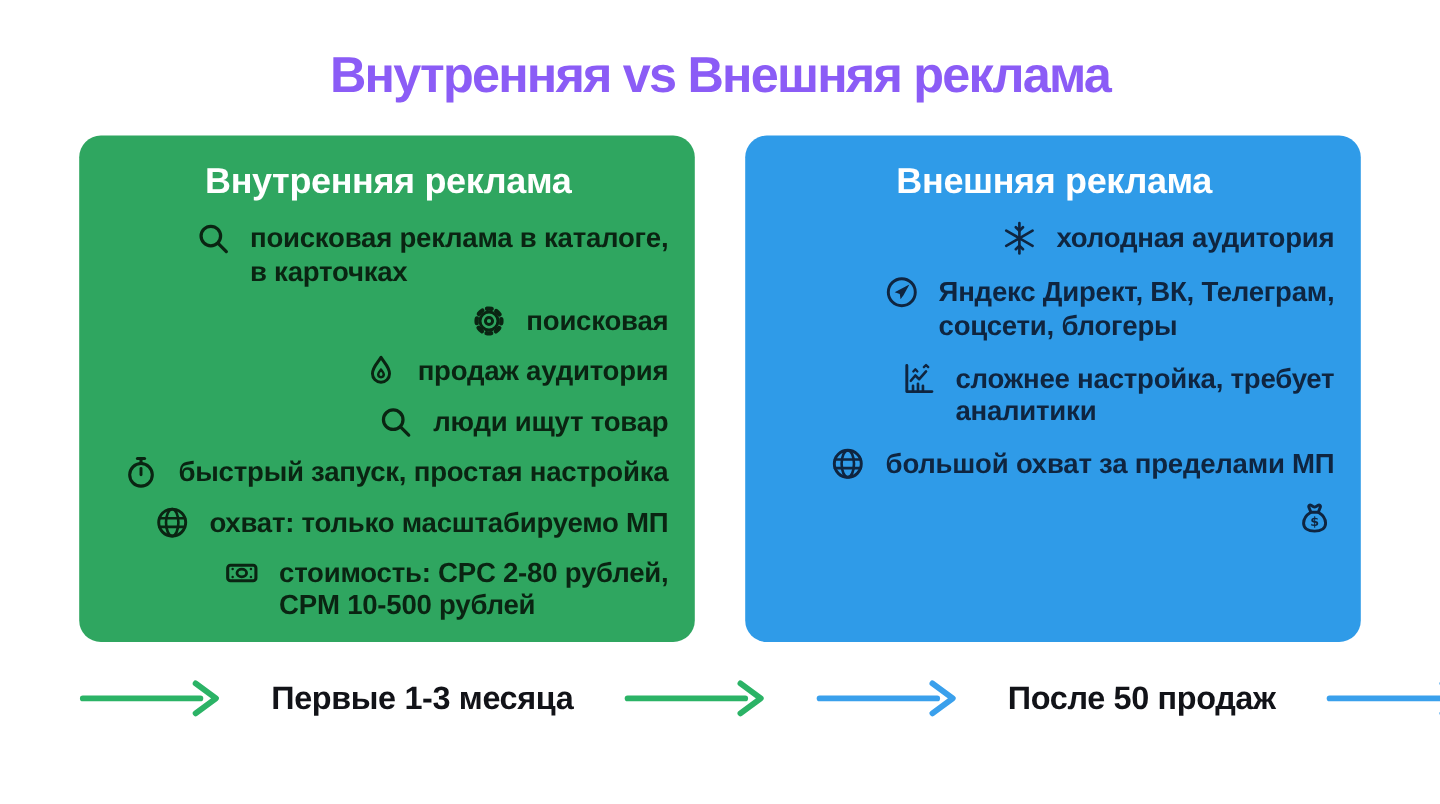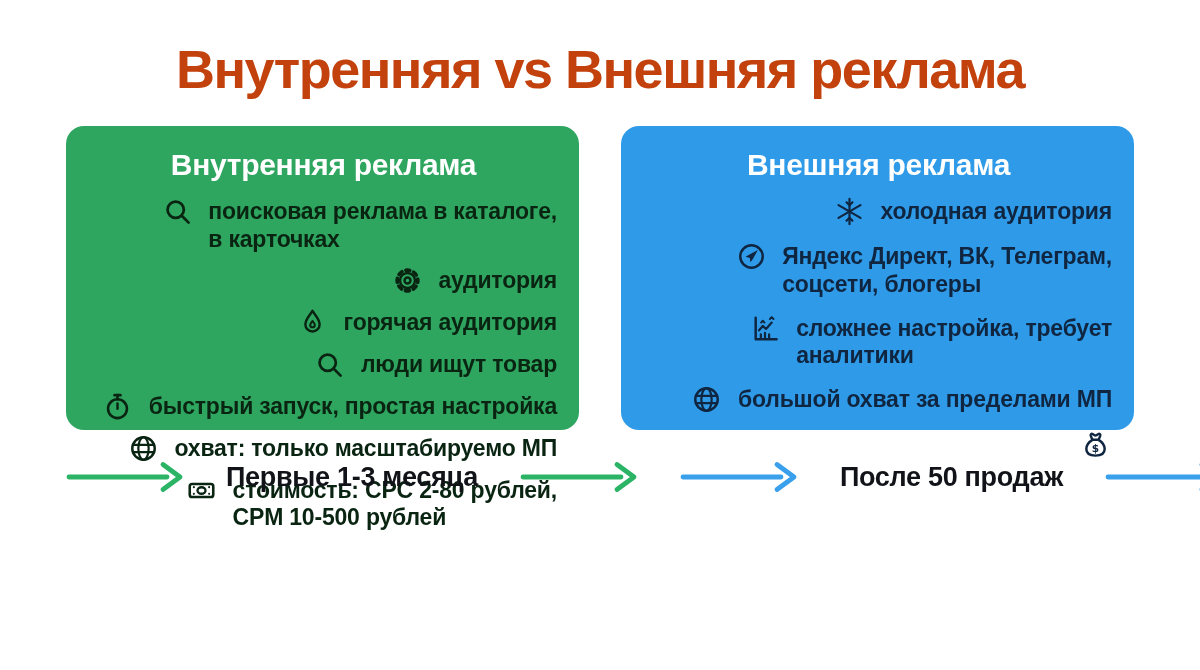--- a/index.html
+++ b/index.html
@@ -7,31 +7,31 @@
     width: 1200px; height: 670px; overflow: hidden;
     background: #ffffff;
     font-family: "Liberation Sans", sans-serif;
     -webkit-font-smoothing: antialiased;
   }
   .page { width: 1200px; height: 670px; position: relative; }
 
   .title {
     margin: 40px 0 0 0;
     text-align: center;
-    font-size: 54px;
+    font-size: 42px;
     line-height: 1.08;
     font-weight: bold;
     letter-spacing: -1.5px;
-    color: #c2410c;
+    color: #8b5cf6;
   }
 
   .cards { display: flex; gap: 42px; margin: 28px 66px 0 66px; }
   .card {
     flex: 1 1 0;
-    height: 304px;
+    height: 422px;
     border-radius: 18px;
     padding: 16px 22px 0 24px;
     box-sizing: border-box;
   }
   .card-green { background: #2fa660; color: #0a2412; }
   .card-blue  { background: #2f9be8; color: #0f2540; }
 
   .card-title {
     margin: 6px 0 16px 0;
     text-align: center;
@@ -93,31 +93,31 @@
         </li>
 
         <li class="item">
           <span class="icon">
             <svg width="31" height="31" viewBox="0 0 24 24" fill="none" stroke="currentColor" stroke-width="1.9" stroke-linecap="round" stroke-linejoin="round">
               <circle cx="12" cy="12" r="8" stroke-width="2.8" stroke-dasharray="3.1 3.183" stroke-dashoffset="1.55"></circle>
               <circle cx="12" cy="12" r="5.8"></circle>
               <circle cx="12" cy="12" r="2.3"></circle>
             </svg>
           </span>
-          <span class="item-text">аудитория</span>
+          <span class="item-text">поисковая</span>
         </li>
 
         <li class="item">
           <span class="icon">
             <svg width="31" height="31" viewBox="0 0 24 24" fill="none" stroke="currentColor" stroke-width="1.9" stroke-linecap="round" stroke-linejoin="round">
               <path d="M12 2.9 C10.3 6.1 6.5 9.1 6.5 13.5 A5.5 5.5 0 0 0 17.5 13.5 C17.5 9.1 13.7 6.1 12 2.9 Z"></path>
               <path stroke-width="1.6" d="M12 10.8 C10.9 12.1 10.2 12.9 10.2 13.9 A1.8 1.8 0 0 0 13.8 13.9 C13.8 12.9 13.1 12.1 12 10.8 Z"></path>
             </svg>
           </span>
-          <span class="item-text">горячая аудитория</span>
+          <span class="item-text">продаж аудитория</span>
         </li>
 
         <li class="item">
           <span class="icon">
             <svg width="31" height="31" viewBox="0 0 24 24" fill="none" stroke="currentColor" stroke-width="2.1" stroke-linecap="round" stroke-linejoin="round">
               <circle cx="10.6" cy="10.6" r="6.3"></circle>
                 <line x1="15.3" y1="15.3" x2="20.6" y2="20.6"></line>
             </svg>
           </span>
           <span class="item-text">люди ищут товар</span>

